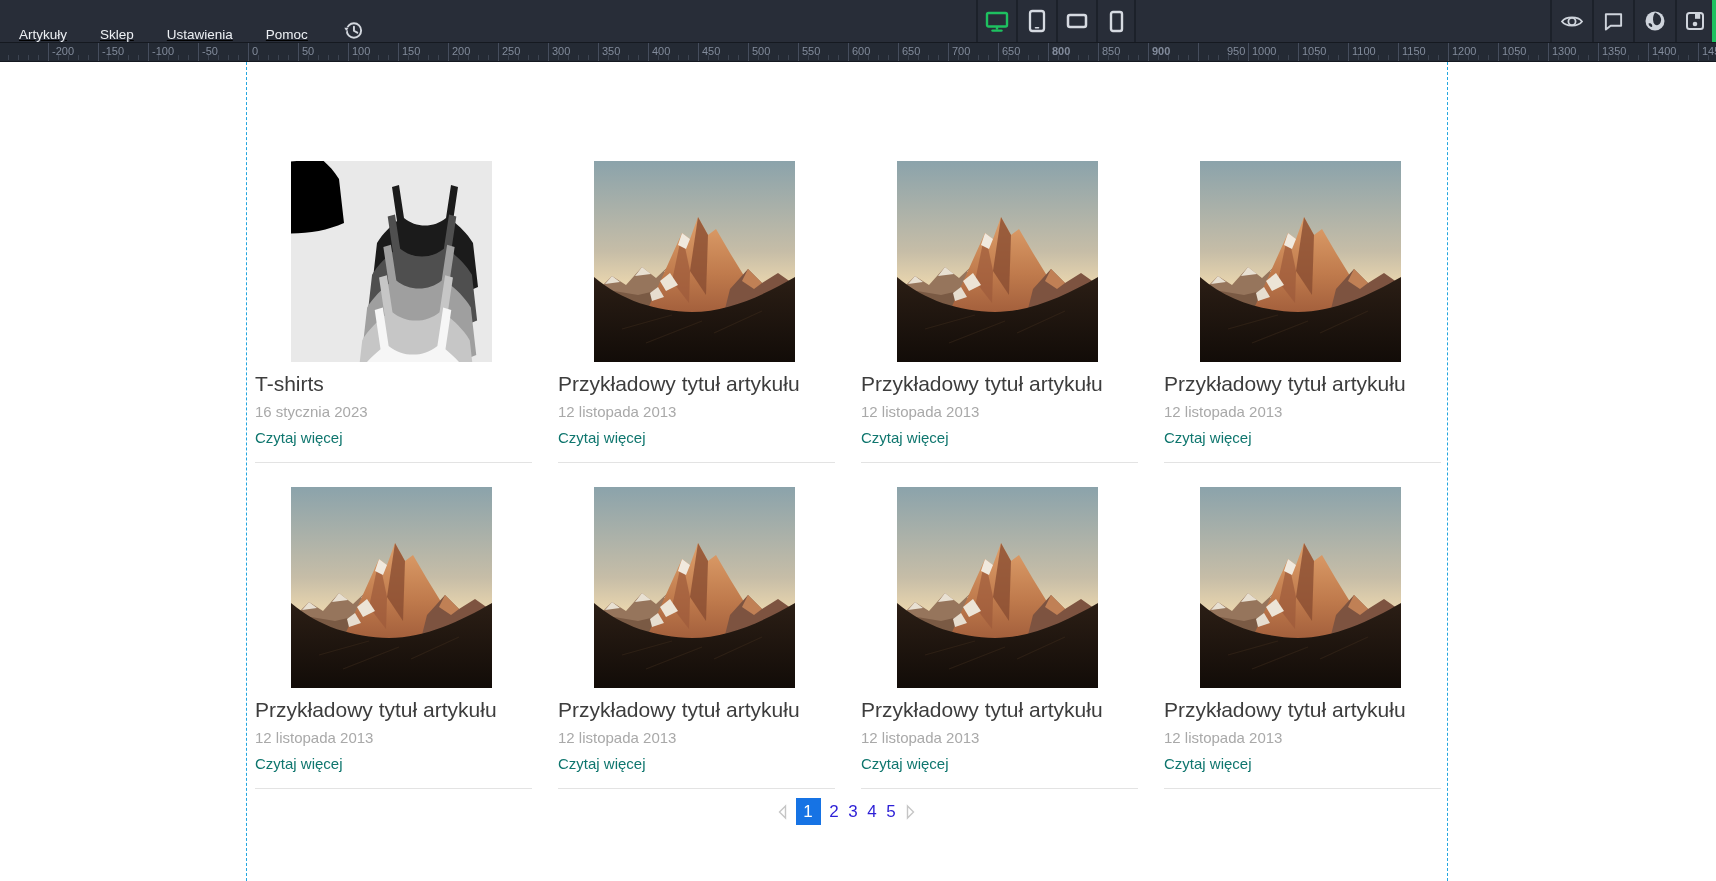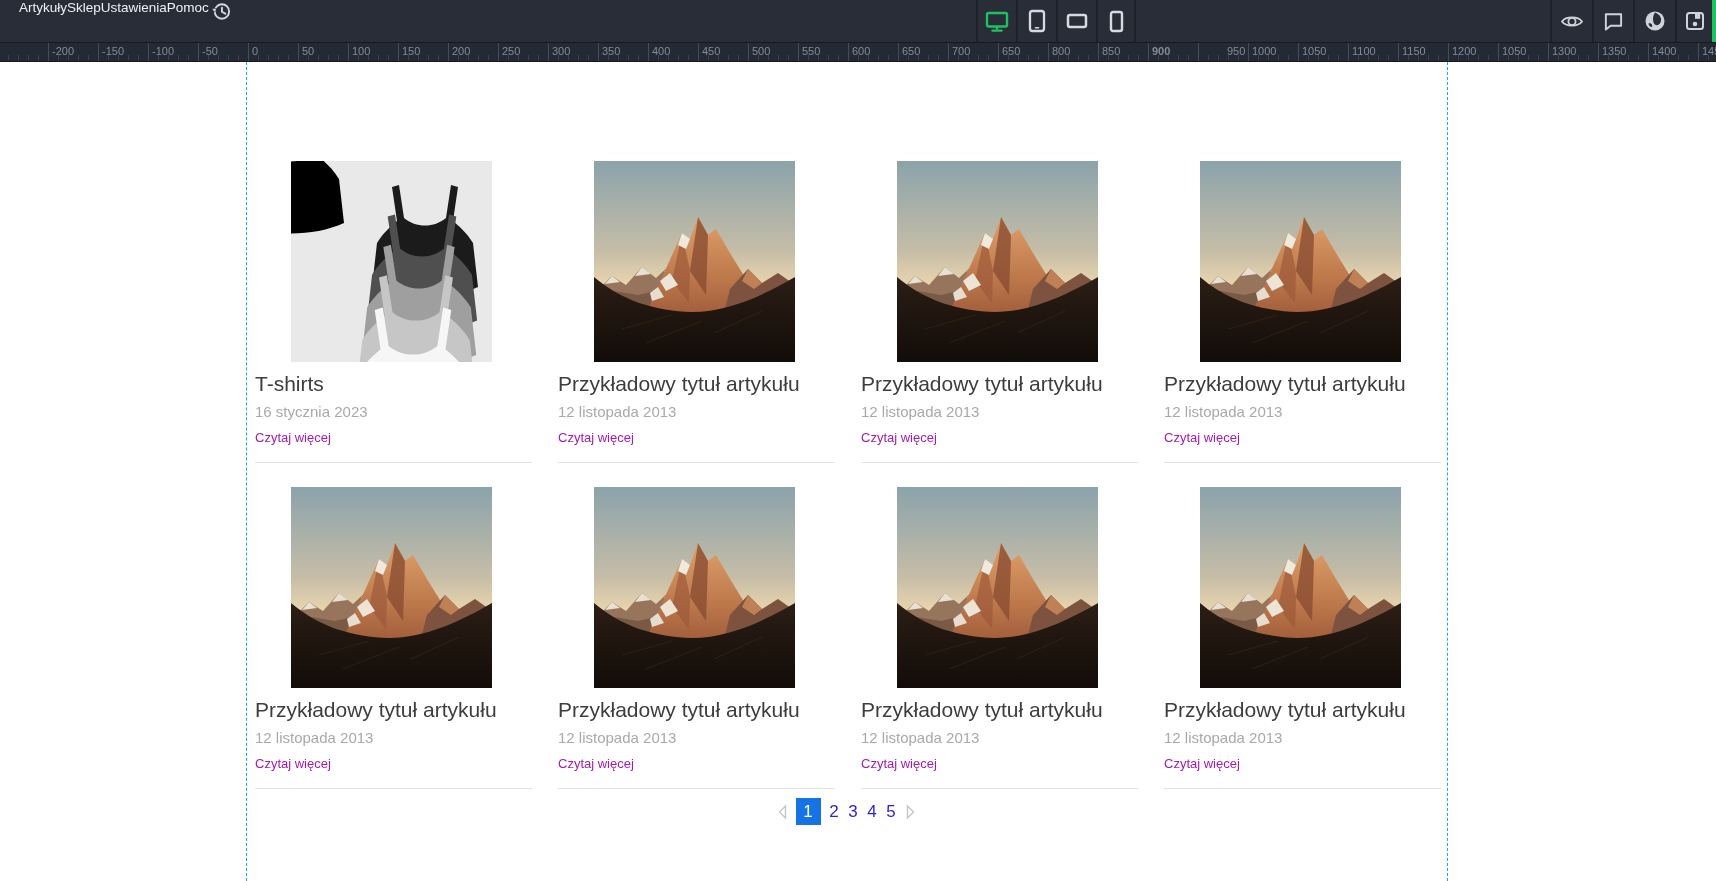--- a/index.html
+++ b/index.html
@@ -3,21 +3,21 @@
 <meta charset="utf-8">
 <style>
   html,body{margin:0;padding:0;}
   body{
     position:relative;width:1716px;height:881px;overflow:hidden;
     background:#ffffff;font-family:"Liberation Sans",sans-serif;
     -webkit-font-smoothing:antialiased;
   }
   
   .topbar{position:absolute;top:0;left:0;width:1716px;height:42px;background:#282d38;}
-  .menu{position:absolute;left:19px;top:0;height:42px;display:flex;align-items:flex-start;}
+  .menu{position:absolute;left:19px;top:0;height:42px;display:flex;align-items:flex-end;gap:33px;text-decoration:underline;}
   .menu-item{color:#edf0f4;font-size:13.5px;font-weight:500;cursor:pointer;white-space:nowrap;}
   .history-btn{display:flex;align-items:center;justify-content:center;cursor:pointer;}
   .page-selector{
     position:absolute;left:762px;top:0;width:213px;height:42px;background:#15171c;
     display:flex;align-items:center;box-sizing:border-box;padding:0 14px 0 11px;
     color:#ffffff;font-size:13.5px;cursor:pointer;
   }
   .page-selector .chev{margin-left:auto;display:flex;}
   .devices{position:absolute;left:976px;top:0;height:42px;display:flex;}
   .device-btn{
@@ -49,21 +49,21 @@
   .grid{
     position:absolute;left:246px;top:0;width:1200px;
     display:grid;grid-template-columns:repeat(4,290px);column-gap:13px;row-gap:24px;
     padding-top:99px;
   }
   .card{position:relative;padding-bottom:16px;}
   .card::after{content:"";position:absolute;left:9px;right:4px;bottom:0;height:1px;background:#e3e3e3;}
   .card-img{display:block;width:201px;height:201px;margin:0 auto;cursor:pointer;}
   .card-title{margin:9px 6px 0 9px;font-size:21px;line-height:25px;color:#3d3d3d;cursor:pointer;}
   .card-date{margin:7px 6px 0 9px;font-size:15px;line-height:18px;color:#a9a9a9;}
-  .card-link{display:inline-block;margin:8px 22px 0 9px;font-size:13px;line-height:18px;color:#a21caf;cursor:pointer;text-decoration:none;}
+  .card-link{display:inline-block;margin:8px 22px 0 9px;font-size:15px;line-height:18px;color:#0f766e;cursor:pointer;text-decoration:none;}
   
   .pagination{
     position:absolute;left:246px;top:736px;width:1200px;height:27px;
     display:flex;align-items:center;justify-content:center;gap:8px;
   }
   .page-arrow{display:flex;align-items:center;cursor:pointer;}
   .page-num{font-size:17px;color:#2c1fd6;cursor:pointer;min-width:11px;text-align:center;}
   .page-num.active{
     width:25px;height:27px;background:#1673e4;color:#ffffff;
     display:flex;align-items:center;justify-content:center;min-width:0;
@@ -328,21 +328,21 @@
     <div class="tick" style="left: 968px;"></div>
     <div class="tick" style="left: 978px;"></div>
     <div class="tick" style="left: 988px;"></div>
     <div class="tick major" style="left: 998px;"></div>
     <div class="tick-label" style="left: 1002px;">650</div>
     <div class="tick" style="left: 1008px;"></div>
     <div class="tick" style="left: 1018px;"></div>
     <div class="tick" style="left: 1028px;"></div>
     <div class="tick" style="left: 1038px;"></div>
     <div class="tick major" style="left: 1048px;"></div>
-    <div class="tick-label" style="left: 1052px;">800</div>
+    <div class="tick-label" style="left: 1052px; font-weight: bold;">800</div>
     <div class="tick" style="left: 1058px;"></div>
     <div class="tick" style="left: 1068px;"></div>
     <div class="tick" style="left: 1078px;"></div>
     <div class="tick" style="left: 1088px;"></div>
     <div class="tick major" style="left: 1098px;"></div>
     <div class="tick-label" style="left: 1102px;">850</div>
     <div class="tick" style="left: 1108px;"></div>
     <div class="tick" style="left: 1118px;"></div>
     <div class="tick" style="left: 1128px;"></div>
     <div class="tick" style="left: 1138px;"></div>

